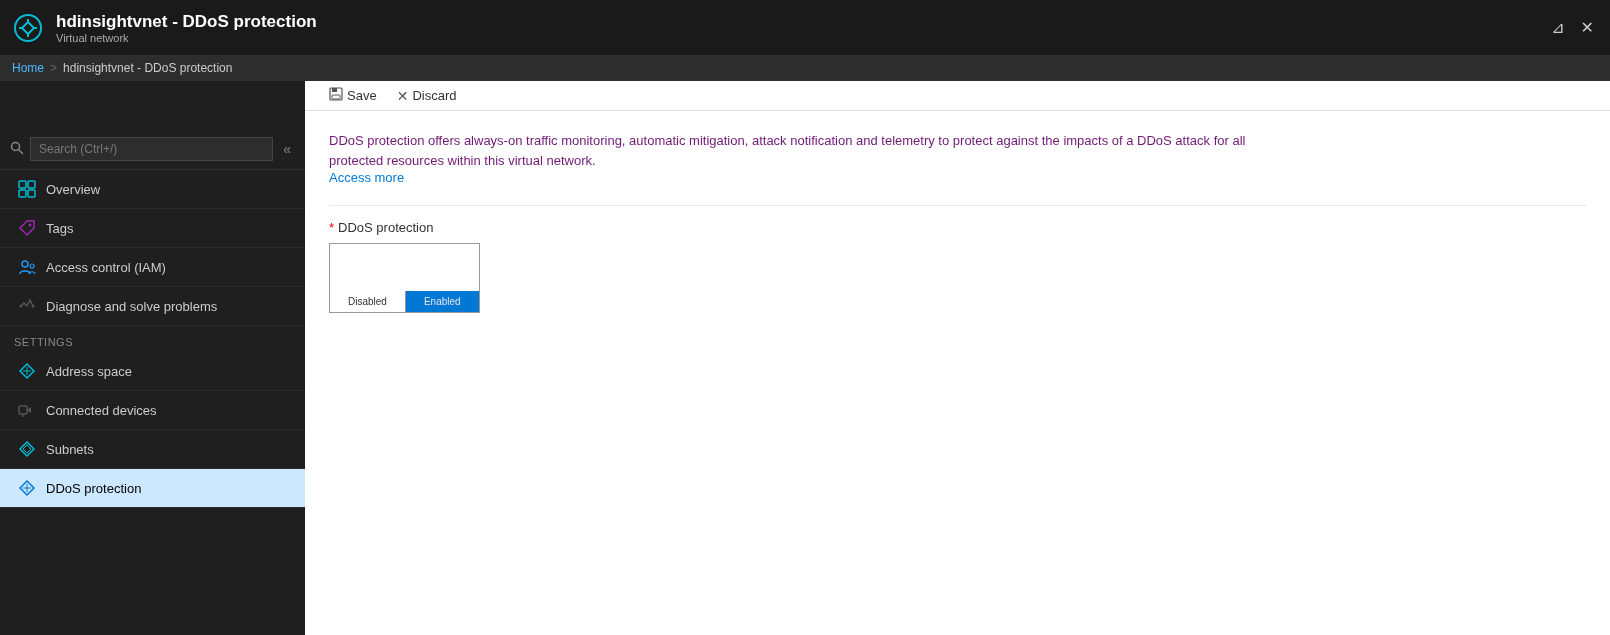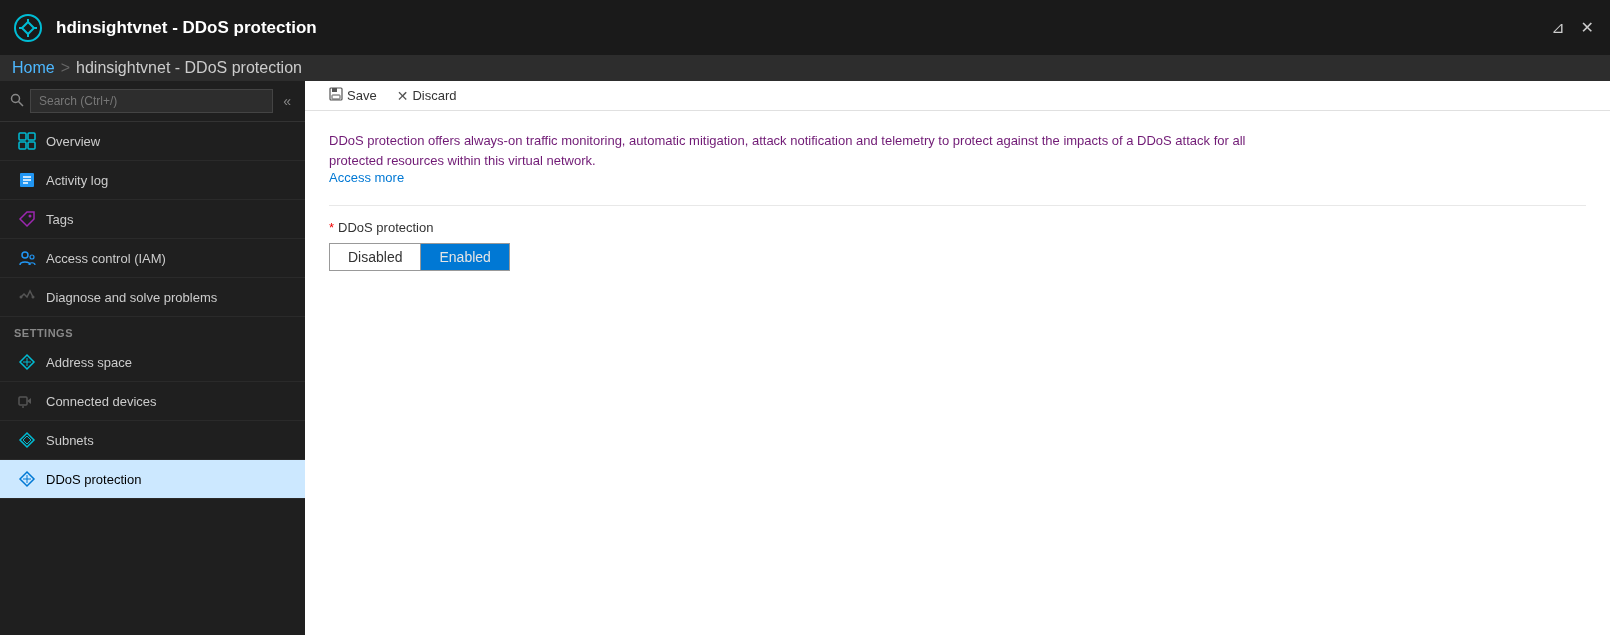--- a/index.html
+++ b/index.html
@@ -27,21 +27,21 @@
     .top-bar-actions { display: flex; gap: 8px; }
     .top-bar-btn {
       background: none; border: none; color: #ccc; cursor: pointer;
       font-size: 16px; padding: 4px;
     }
 
     
     .breadcrumb {
       background: #2d2d2d;
       color: #aaa;
-      font-size: 16px;
+      font-size: 12px;
       padding: 4px 12px;
       display: flex;
       align-items: center;
       gap: 6px;
       height: 26px;
       flex-shrink: 0;
     }
     .breadcrumb a { color: #4db8ff; text-decoration: none; }
     .breadcrumb-sep { color: #666; }
     .breadcrumb-current { color: #ccc; }
@@ -63,20 +63,21 @@
       flex-shrink: 0;
       overflow: hidden;
       position: relative;
     }
     .sidebar-search {
       padding: 8px 10px;
       border-bottom: 1px solid #333;
       display: flex;
       align-items: center;
       gap: 6px;
+      margin-top: 48px;
     }
     .sidebar-search input {
       background: #2d2d2d;
       border: 1px solid #444;
       color: #ccc;
       padding: 4px 8px;
       font-size: 12px;
       width: 100%;
       outline: none;
     }
@@ -102,21 +103,21 @@
       border-bottom: 1px solid #2a2a2a;
       color: #ccc;
       font-size: 13px;
     }
     .sidebar-item.active { background: #cce8ff; color: #000; }
     .sidebar-item.active .sidebar-item-label { color: #000; }
     .sidebar-item-icon { width: 18px; height: 18px; flex-shrink: 0; display: flex; align-items: center; justify-content: center; }
     .sidebar-section-header {
       padding: 10px 14px 4px;
       font-size: 11px;
-      font-weight: 700;
+      font-weight: 400;
       color: #888;
       letter-spacing: 0.5px;
       text-transform: uppercase;
     }
 
     
     .content {
       flex: 1;
       background: #fff;
       display: flex;
@@ -173,26 +174,27 @@
     }
     .required-star { color: #e00; font-size: 13px; }
 
     .toggle-group {
       display: flex;
       border: 1px solid #999;
       width: fit-content;
     }
     .toggle-option {
       padding: 5px 18px;
-      font-size: 14px;
+      font-size: 10px;
       cursor: pointer;
       background: #fff;
       color: #333;
       border: none;
       outline: none;
+      margin-top: 47px;
     }
     .toggle-option:first-child {
       border-right: 1px solid #999;
     }
     .toggle-option.selected {
       background: #0078d4;
       color: #e5e5e5;
     }
 
     
@@ -207,20 +209,21 @@
       <circle cx="14" cy="14" r="13" fill="none" stroke="#00bcd4" stroke-width="2"></circle>
       <polygon points="8,14 14,8 20,14 14,20" fill="none" stroke="#00bcd4" stroke-width="2"></polygon>
       <line x1="5" y1="14" x2="8" y2="14" stroke="#00bcd4" stroke-width="2"></line>
       <line x1="20" y1="14" x2="23" y2="14" stroke="#00bcd4" stroke-width="2"></line>
       <line x1="14" y1="5" x2="14" y2="8" stroke="#00bcd4" stroke-width="2"></line>
       <line x1="14" y1="20" x2="14" y2="23" stroke="#00bcd4" stroke-width="2"></line>
     </svg>
   </div>
   <div class="top-bar-titles">
     <div class="top-bar-title">hdinsightvnet - DDoS protection</div>
+    <div class="top-bar-subtitle">Virtual network</div>
   </div>
   <div class="top-bar-actions">
     <button class="top-bar-btn">⊿</button>
     <button class="top-bar-btn">✕</button>
   </div>
 </div>
 
 <div class="breadcrumb">
   <a href="#">Home</a>
   <span class="breadcrumb-sep">&gt;</span>
@@ -247,31 +250,20 @@
           <svg width="18" height="18" viewBox="0 0 18 18">
             <rect x="1" y="1" width="7" height="7" rx="1" fill="none" stroke="#00bcd4" stroke-width="1.5"></rect>
             <rect x="10" y="1" width="7" height="7" rx="1" fill="none" stroke="#00bcd4" stroke-width="1.5"></rect>
             <rect x="1" y="10" width="7" height="7" rx="1" fill="none" stroke="#00bcd4" stroke-width="1.5"></rect>
             <rect x="10" y="10" width="7" height="7" rx="1" fill="none" stroke="#00bcd4" stroke-width="1.5"></rect>
           </svg>
         </span>
         <span class="sidebar-item-label">Overview</span>
       </div>
 
-      <div class="sidebar-item">
-        <span class="sidebar-item-icon">
-          <svg width="18" height="18" viewBox="0 0 18 18">
-            <rect x="2" y="2" width="14" height="14" rx="1" fill="#2196f3"></rect>
-            <line x1="5" y1="6" x2="13" y2="6" stroke="#fff" stroke-width="1.5"></line>
-            <line x1="5" y1="9" x2="13" y2="9" stroke="#fff" stroke-width="1.5"></line>
-            <line x1="5" y1="12" x2="10" y2="12" stroke="#fff" stroke-width="1.5"></line>
-          </svg>
-        </span>
-        <span class="sidebar-item-label">Activity log</span>
-      </div>
 
       <div class="sidebar-item">
         <span class="sidebar-item-icon">
           <svg width="18" height="18" viewBox="0 0 18 18">
             <polygon points="2,9 9,2 16,2 16,9 9,16" fill="none" stroke="#9c27b0" stroke-width="1.5"></polygon>
             <circle cx="12" cy="6" r="1.5" fill="#9c27b0"></circle>
           </svg>
         </span>
         <span class="sidebar-item-label">Tags</span>
       </div>

